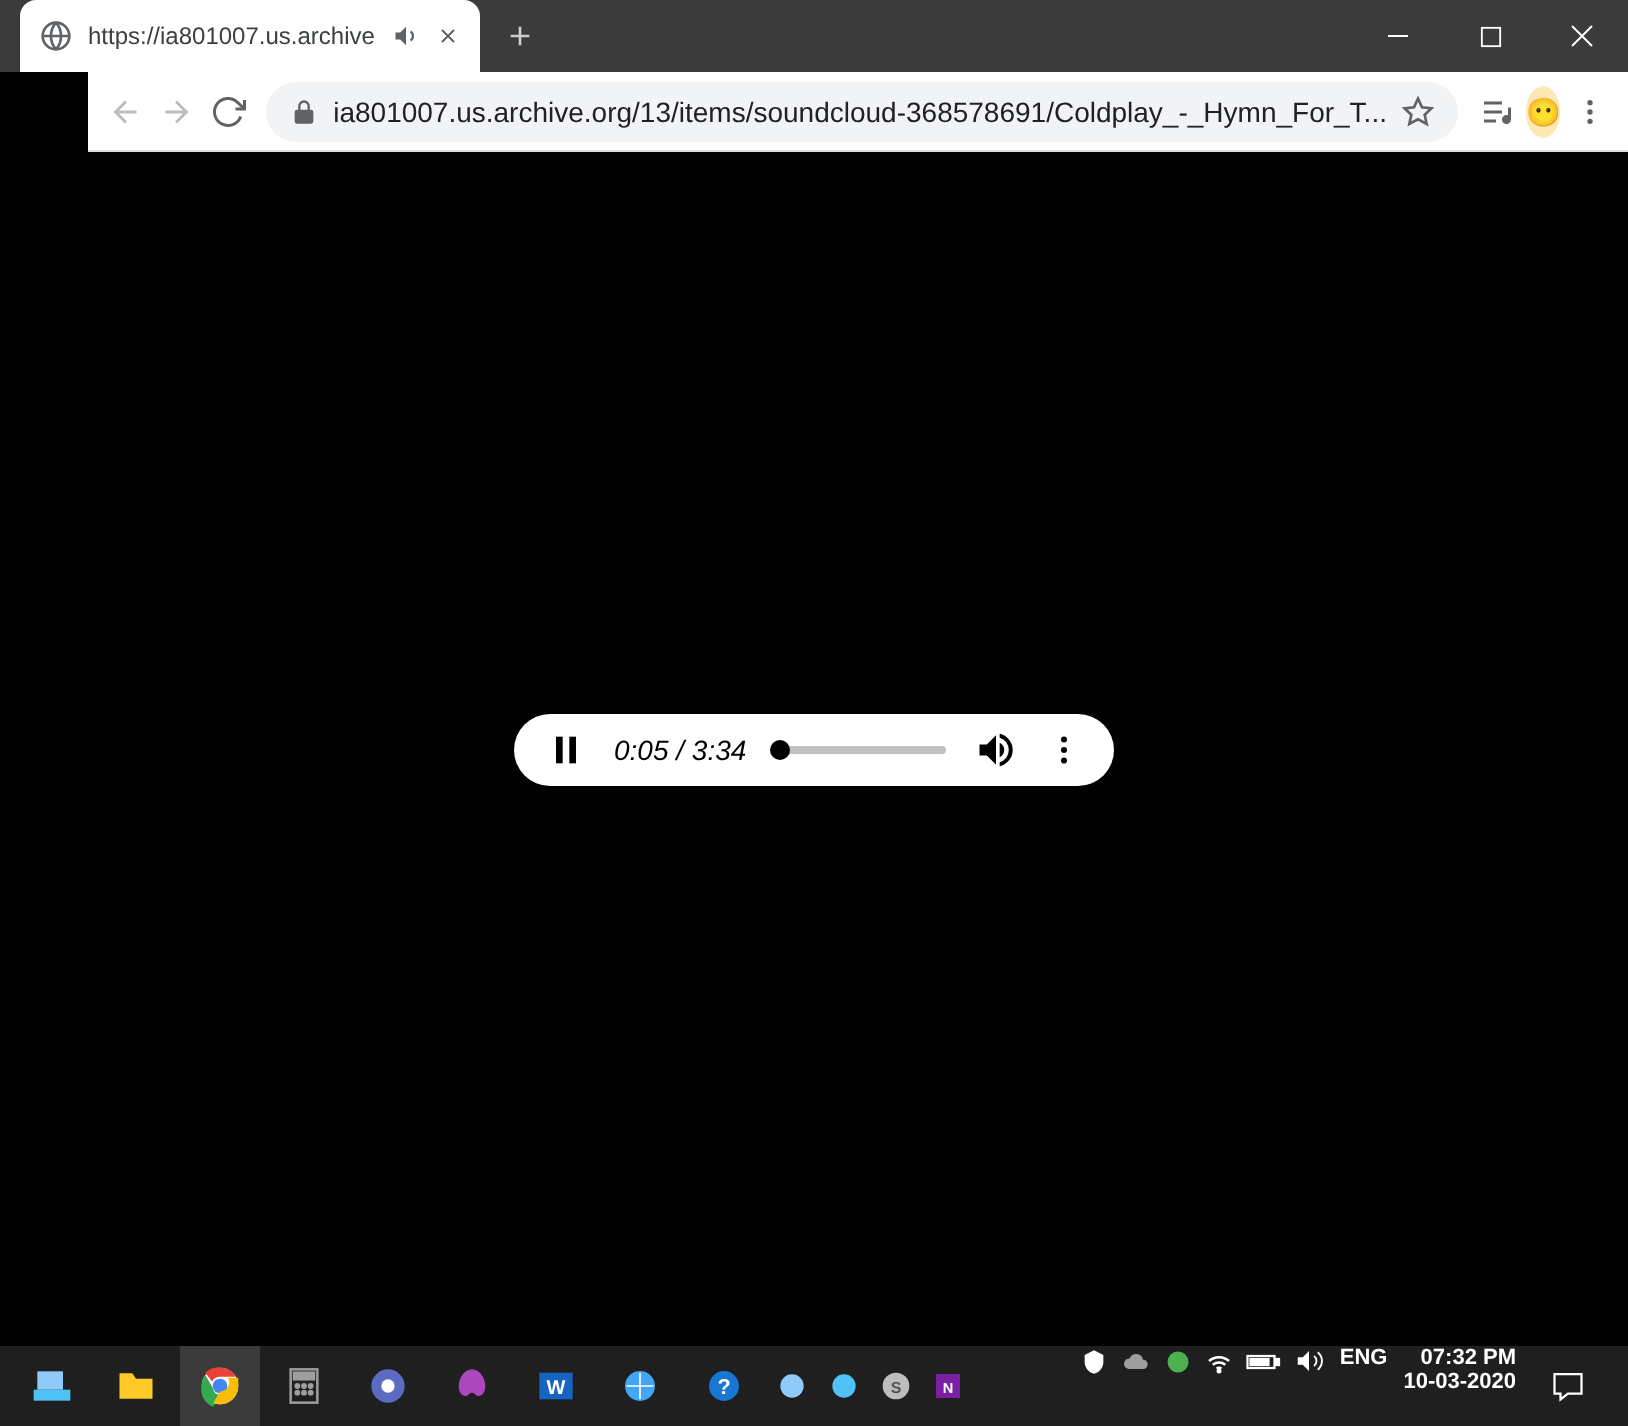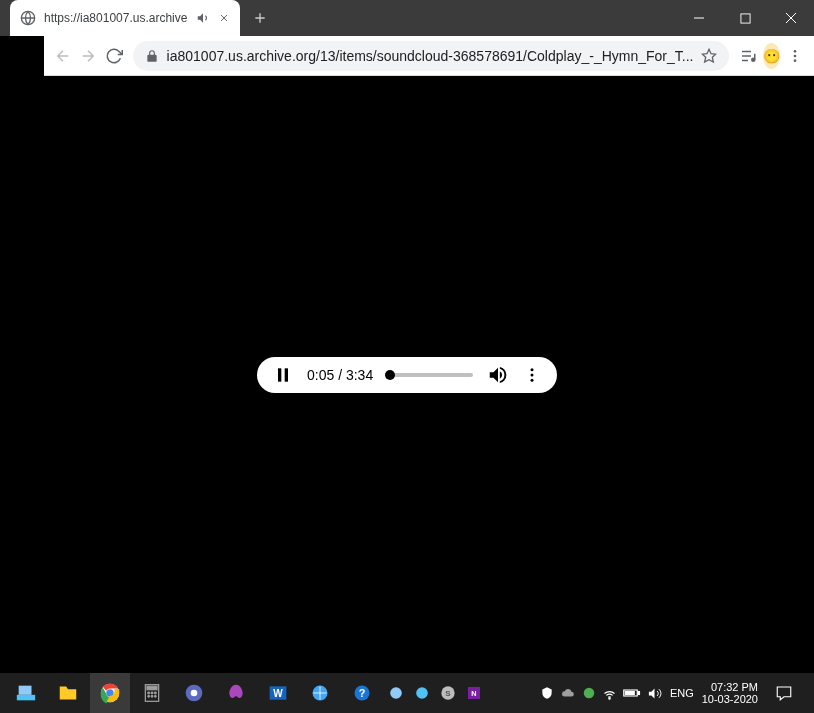--- a/index.html
+++ b/index.html
@@ -92,20 +92,21 @@
     .player {
       background:#fff;
       border-radius: 40px;
       height: 36px;
       width: 300px;
       display:flex;
       align-items:center;
       padding: 0 16px;
       gap: 14px;
       box-shadow: 0 2px 8px rgba(0,0,0,0.3);
+      font-style: italic;
     }
     .play-btn { color:#000; display:flex; }
     .time { font-size: 14px; color:#000; white-space:nowrap; }
     .progress {
       flex:1;
       height:4px;
       background:#c0c0c0;
       border-radius:2px;
       position:relative;
     }
@@ -135,25 +136,26 @@
     }
     .task-icon {
       width:40px; height:40px;
       display:flex; align-items:center; justify-content:center;
       color:#fff;
     }
     .task-icon.active { background:#3a3a3a; }
     .tray {
       margin-left:auto;
       display:flex;
-      align-items:center;
+      align-items:flex-start;
       gap:8px;
       color:#fff;
       font-size:11px;
       padding-right:6px;
+      font-weight:bold;
     }
     .tray-icons { display:flex; gap:6px; align-items:center; }
     .tray-time { text-align:right; line-height:1.1; }
     .notif {
       width:36px; height:40px;
       display:flex; align-items:center; justify-content:center;
       color:#fff;
     }
     svg { display:block; }
   </style>

